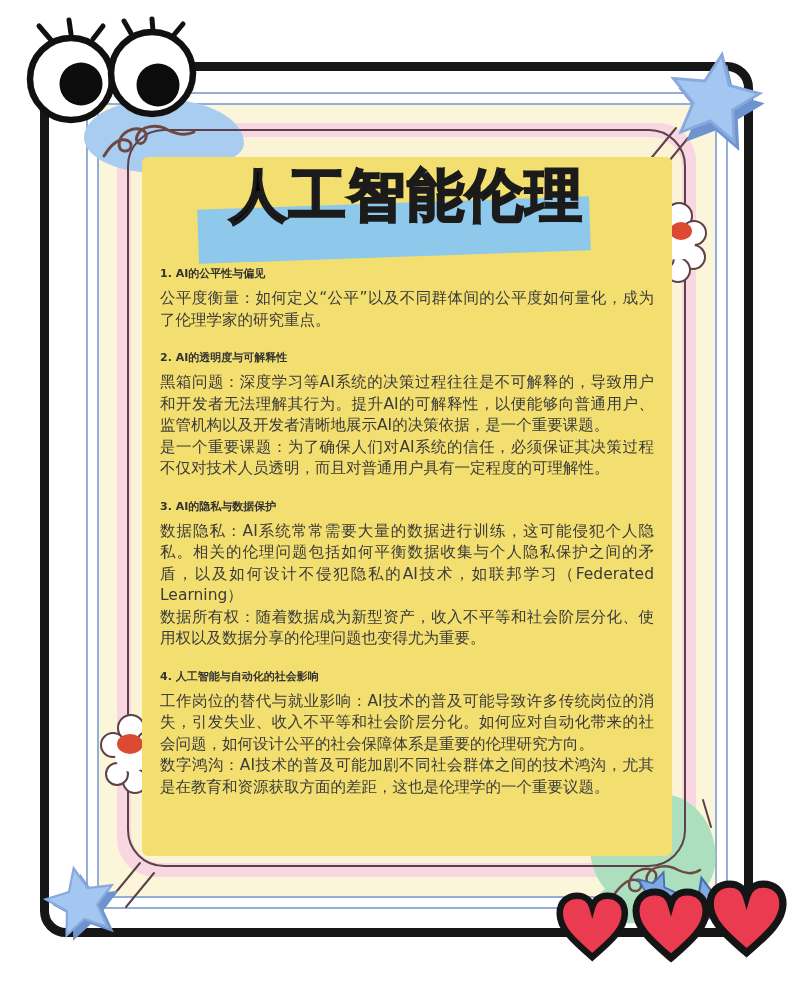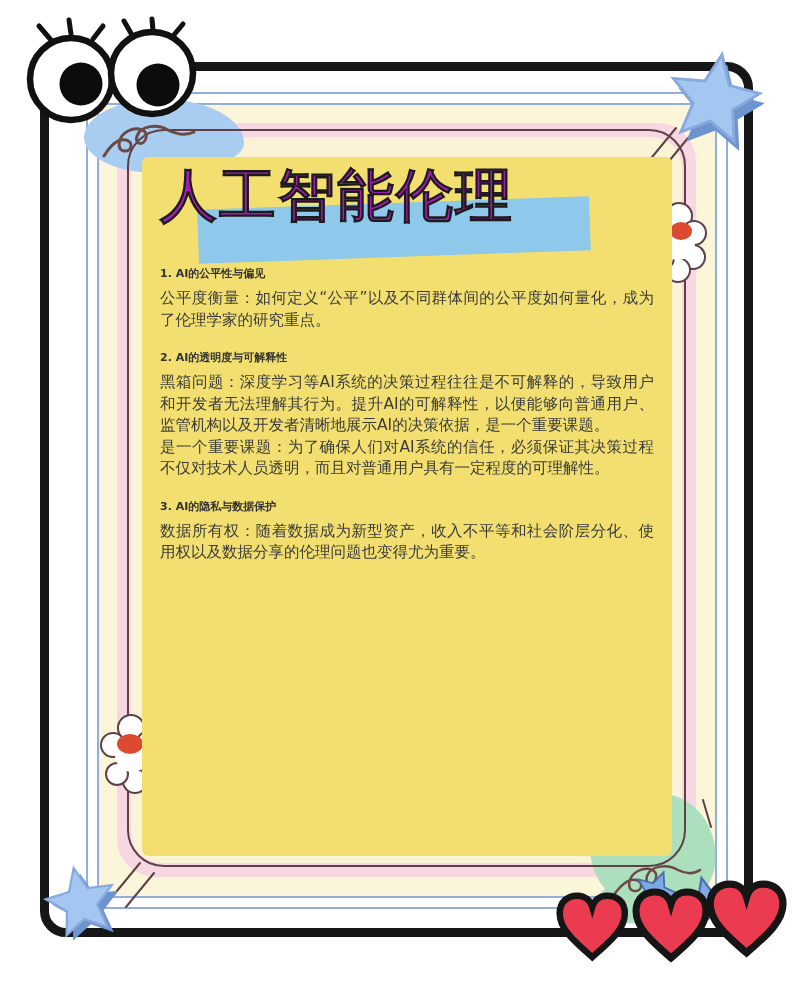--- a/index.html
+++ b/index.html
@@ -20,22 +20,22 @@
   .patch-blue{left:84px;top:99px;width:160px;height:74px;background:#A9CDF1;
     border-radius:48% 52% 55% 45%/52% 60% 40% 48%;}
   .blob-green-1{left:590px;top:793px;width:126px;height:118px;background:#ACDFBE;
     border-radius:55% 45% 50% 50%/48% 55% 45% 52%;transform:rotate(6deg);}
   .blob-green-2{left:592px;top:876px;width:96px;height:46px;background:#ACDFBE;border-radius:50%;transform:rotate(-12deg);}
 
   
   .card{left:142px;top:157px;width:530px;height:699px;background:#F3DF6F;border-radius:6px;padding:0 18px;}
   .title-zone{position:relative;height:106px;}
   .title-highlight{position:absolute;left:38px;top:46px;width:392px;height:54px;background:#8EC8EB;transform:rotate(-2deg);}
-  .title-text{position:absolute;left:0;top:8px;width:100%;text-align:left;
-    font-size:57px;line-height:1.06;font-weight:400;letter-spacing:2px;color:#a21caf;-webkit-text-stroke:2.3px #1b1b1b;}
+  .title-text{position:absolute;left:0;top:8px;width:100%;text-align:center;
+    font-size:57px;line-height:1.06;font-weight:700;letter-spacing:2px;color:#000000;-webkit-text-stroke:2.3px #1b1b1b;}
   .sec{margin-bottom:16px;}
   .sec .sec-h{margin:0 0 4px;font-size:11px;line-height:21px;font-weight:700;color:#333333;}
   .sec p{margin:0;font-size:15.5px;line-height:21.5px;text-align:justify;color:#3B3B3B;font-weight:500;}
 
   .deco-svg{position:absolute;pointer-events:none;overflow:visible;}
 </style>
 </head>
 <body>
 
 <div id="stage">
@@ -99,23 +99,29 @@
     </div>
 
     <div class="sec">
       <h3 class="sec-h">2. AI的透明度与可解释性</h3>
       <p>黑箱问题：深度学习等AI系统的决策过程往往是不可解释的，导致用户和开发者无法理解其行为。提升AI的可解释性，以便能够向普通用户、监管机构以及开发者清晰地展示AI的决策依据，是一个重要课题。</p>
       <p>是一个重要课题：为了确保人们对AI系统的信任，必须保证其决策过程不仅对技术人员透明，而且对普通用户具有一定程度的可理解性。</p>
     </div>
 
     <div class="sec">
       <h3 class="sec-h">3. AI的隐私与数据保护</h3>
+      <p>数据隐私：AI系统常常需要大量的数据进行训练，这可能侵犯个人隐私。相关的伦理问题包括如何平衡数据收集与个人隐私保护之间的矛盾，以及如何设计不侵犯隐私的AI技术，如联邦学习（Federated Learning）</p>
       <p>数据所有权：随着数据成为新型资产，收入不平等和社会阶层分化、使用权以及数据分享的伦理问题也变得尤为重要。</p>
     </div>
 
+    <div class="sec">
+      <h3 class="sec-h">4. 人工智能与自动化的社会影响</h3>
+      <p>工作岗位的替代与就业影响：AI技术的普及可能导致许多传统岗位的消失，引发失业、收入不平等和社会阶层分化。如何应对自动化带来的社会问题，如何设计公平的社会保障体系是重要的伦理研究方向。</p>
+      <p>数字鸿沟：AI技术的普及可能加剧不同社会群体之间的技术鸿沟，尤其是在教育和资源获取方面的差距，这也是伦理学的一个重要议题。</p>
+    </div>
   </div>
 
   <svg class="deco-svg" style="left:633px;top:870px;width:46px;height:46px;transform:rotate(20deg)" viewBox="0 0 100 100">
     <polygon points="50,2 62.9,32.2 95.6,35.2 70.9,56.8 78.2,88.8 50,72 21.8,88.8 29.1,56.8 4.4,35.2 37.1,32.2" fill="#7FA9E2" stroke="#4A6FB0" stroke-width="4"></polygon>
   </svg>
   <svg class="deco-svg" style="left:680px;top:876px;width:56px;height:56px;transform:rotate(-14deg)" viewBox="0 0 100 100">
     <polygon points="50,2 62.9,32.2 95.6,35.2 70.9,56.8 78.2,88.8 50,72 21.8,88.8 29.1,56.8 4.4,35.2 37.1,32.2" fill="#7FA9E2" stroke="#4A6FB0" stroke-width="4"></polygon>
   </svg>
 
   <svg class="deco-svg" style="left:548px;top:872px;width:240px;height:100px" viewBox="0 0 240 100">

